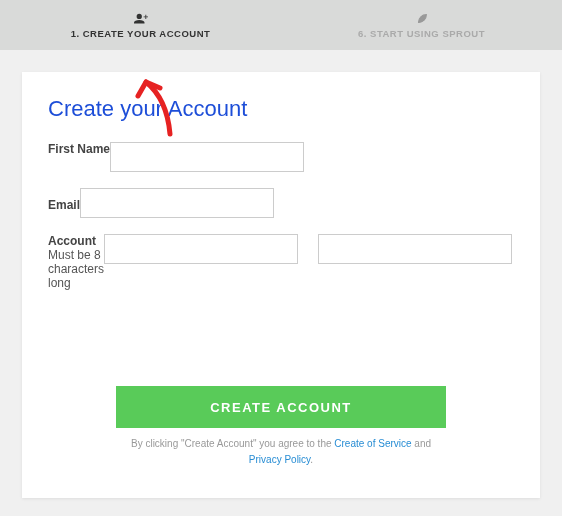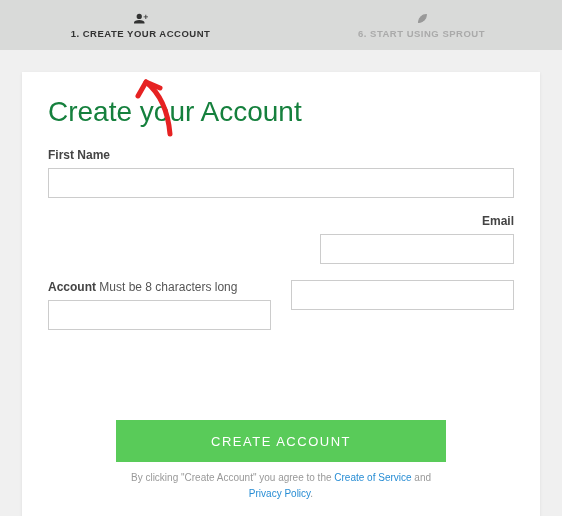--- a/index.html
+++ b/index.html
@@ -6,29 +6,29 @@
     body { font-family: -apple-system, BlinkMacSystemFont, "Segoe UI", Helvetica, Arial, sans-serif; width: 562px; height: 516px; background: #f0f0f0; }
     .stepper { display: flex; background: #d9dad9; height: 50px; }
     .step { flex: 1; display: flex; flex-direction: column; align-items: center; justify-content: center; gap: 2px; }
     .step .icon { width: 14px; height: 14px; display: flex; align-items: center; justify-content: center; }
     .step .label { font-size: 9.5px; font-weight: 700; letter-spacing: 0.5px; color: #aaa; }
     .step-1 .label { color: #333; }
     .step-1 .icon svg { fill: #333; }
     .step-2 .icon svg { fill: #999; }
     .step-3 .icon svg { fill: #999; stroke: #999; }
     .card { background: #fff; margin: 22px 22px 0 22px; padding: 24px 26px 30px 26px; box-shadow: 0 1px 3px rgba(0,0,0,0.08); position: relative; }
-    h1 { font-size: 28px; font-weight: 400; color: #15803d; margin-bottom: 20px; }
+    h1 { font-size: 22px; font-weight: 400; color: #1d4ed8; margin-bottom: 20px; }
     .row { display: flex; gap: 20px; margin-bottom: 16px; }
-    .field { flex: 1; display: flex; flex-direction: column; }
+    .field { flex: 1; display: flex; }
     .field-full { width: 100%; align-items: flex-end; }
     .field label { font-size: 12px; font-weight: 700; color: #444; margin-bottom: 6px; }
     .field label .hint { font-weight: 400; font-size: 12px; color: #555; }
     .field input { height: 30px; border: 1px solid #ccc; padding: 0 8px; font-size: 13px; outline: none; }
     .submit-wrap { margin-top: 90px; text-align: center; }
-    .btn-create { background: #59cb59; color: #fff; border: none; width: 330px; height: 42px; font-size: 13px; font-weight: 400; letter-spacing: 1.5px; cursor: pointer; }
+    .btn-create { background: #59cb59; color: #fff; border: none; width: 330px; height: 42px; font-size: 13px; font-weight: 700; letter-spacing: 1.5px; cursor: pointer; }
     .legal { font-size: 10px; color: #999; margin-top: 8px; line-height: 1.6; }
     .legal a { color: #288dd4; text-decoration: none; }
     .arrow { position: absolute; top: 2px; left: 110px; width: 50px; height: 70px; pointer-events: none; }
   </style>
 </head>
 <body>
 
 <div class="stepper">
   <div class="step step-1">
     <span class="icon">

